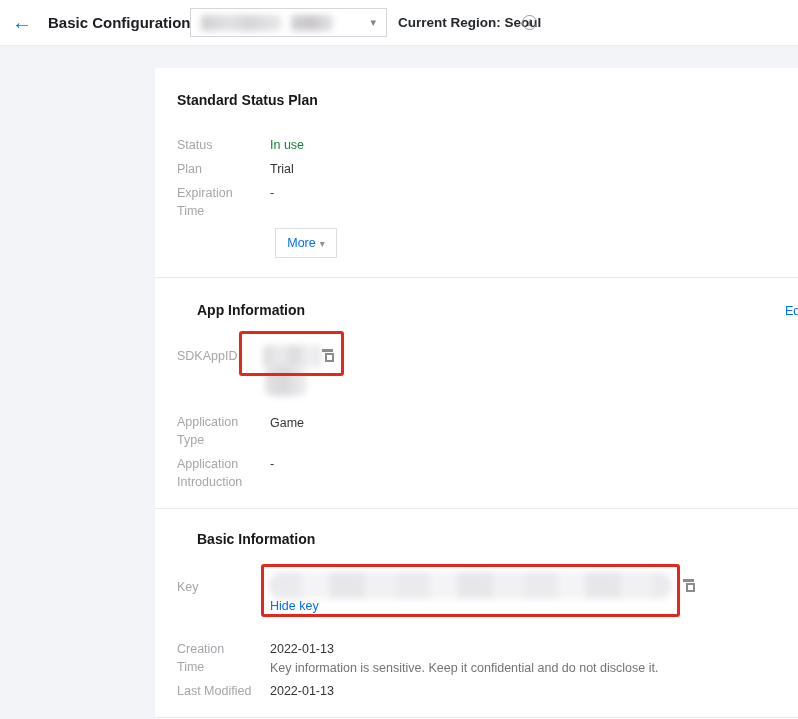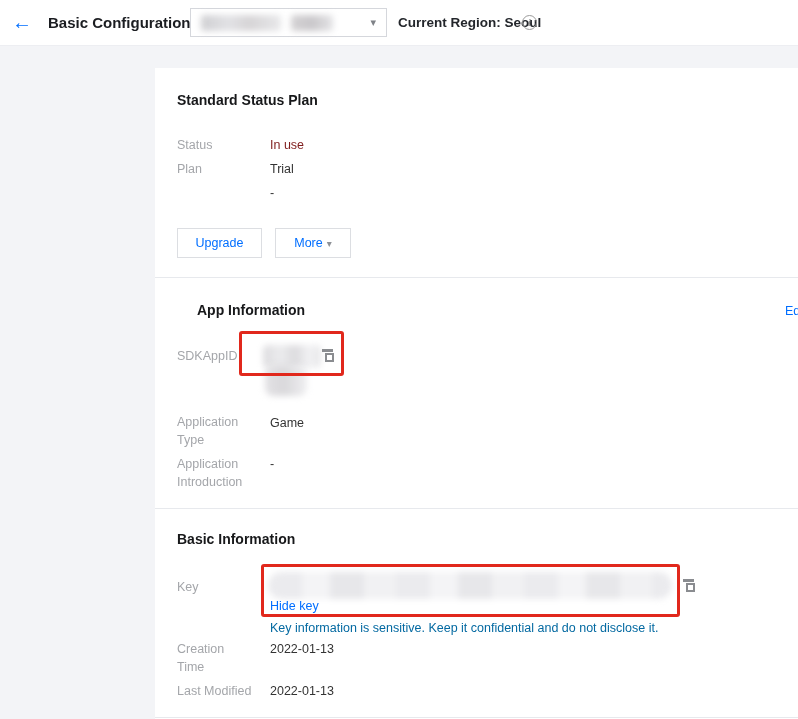--- a/index.html
+++ b/index.html
@@ -23,42 +23,42 @@
   
   .page-bg { position: absolute; left: 0; top: 46px; width: 798px; height: 673px; background: #f3f4f7; }
   .card { position: absolute; left: 155px; top: 68px; width: 643px; height: 651px; background: #ffffff; overflow: hidden; }
 
   .section-title { position: absolute; left: 22px; font-size: 14px; font-weight: bold; color: #17181a; }
   .divider { position: absolute; left: 0; width: 643px; height: 1px; background: #e7e9ed; }
 
   .lbl { position: absolute; font-size: 12.5px; color: #a4a6aa; line-height: 18px; }
   .lbl.wrap { width: 70px; }
   .val { position: absolute; font-size: 12.5px; color: #333; line-height: 18px; }
-  .val.green { color: #7f1d1d; }
+  .val.green { color: #15803d; }
 
   .btn { position: absolute; height: 30px; background: #fff; border: 1px solid #dcdee2; color: #006eff; font-size: 12.5px; text-align: center; line-height: 28px; cursor: pointer; }
   .btn .caret { color: #8e9196; font-size: 10px; margin-left: 4px; }
 
   .link { color: #006eff; font-size: 12.5px; cursor: pointer; position: absolute; }
 
   .red-box { position: absolute; border: 3px solid #e1281c; border-radius: 3px; z-index: 2; pointer-events: none; }
 
   .blob { position: absolute; filter: blur(3px); border-radius: 5px; }
   .blob-sdkappid { left: 108px; top: 277px; width: 58px; height: 23px;
     background: linear-gradient(90deg,#dddcdf,#ececee 30%,#dcdbde 55%,#f2f2f4 80%,#e6e6e8); }
   .blob-appname { left: 110px; top: 297px; width: 42px; height: 31px; border-radius: 8px;
     background: linear-gradient(90deg,#e3e2e5,#d9d8db 45%,#efeff1); }
   .blob-key { left: 113px; top: 504px; width: 404px; height: 27px; border-radius: 14px;
     background: repeating-linear-gradient(90deg,#ebebee 0 34px,#f4f4f6 34px 62px,#e7e7ea 62px 96px,#f1f1f3 96px 128px); }
 
   .copy-icon { position: absolute; width: 13px; height: 14px; cursor: pointer; }
   .copy-icon::before { content: ""; position: absolute; left: 0; top: 1px; width: 11px; height: 3px; background: #8a8c90; }
   .copy-icon::after { content: ""; position: absolute; left: 3px; top: 5px; width: 5px; height: 5px; border: 2px solid #8a8c90; background: #fff; }
 
-  .notice { position: absolute; font-size: 12.5px; color: #0369a1; }
+  .notice { position: absolute; font-size: 12.5px; color: #737373; margin-top: 40px; }
 </style>
 </head>
 <body>
 
 <div class="page">
 
   <div class="topbar">
     <div class="back-arrow">←</div>
     <div class="page-title">Basic Configuration</div>
     <div class="app-selector">
@@ -72,23 +72,23 @@
 
   <div class="page-bg"></div>
 
   <div class="card">
 
     <div class="section-title" style="top:24px;">Standard Status Plan</div>
     <div class="lbl" style="left:22px; top:68px;">Status</div>
     <div class="val green" style="left:115px; top:68px;">In use</div>
     <div class="lbl" style="left:22px; top:92px;">Plan</div>
     <div class="val" style="left:115px; top:92px;">Trial</div>
+    <div class="lbl wrap" style="left:22px; top:116px;">Expiration Time</div>
     <div class="val" style="left:115px; top:116px;">-</div>
-    <div class="btn" style="left:22px; top:160px; width:85px;">Upgrade</div>
-    <div class="btn" style="left:120px; top:160px; width:76px;">
+    <div class="btn" style="left:120px; top:160px; width:62px;">
       <span>More</span><span class="caret">▾</span>
     </div>
     <div class="divider" style="top:209px;"></div>
 
     <div class="section-title" style="top:234px;margin-left:20px;">App Information</div>
     <div class="link" style="left:630px; top:236px;">Edit</div>
 
     <div class="red-box" style="left:84px; top:263px; width:105px; height:45px;"></div>
     <div class="lbl" style="left:22px; top:279px;">SDKAppID</div>
     <div class="blob blob-sdkappid"></div>
@@ -97,21 +97,21 @@
     <div class="blob blob-appname"></div>
 
     <div class="lbl wrap" style="left:22px; top:345px;">Application Type</div>
     <div class="val" style="left:115px; top:346px;text-align:right;">Game</div>
 
     <div class="lbl wrap" style="left:22px; top:387px;">Application Introduction</div>
     <div class="val" style="left:115px; top:387px;">-</div>
 
     <div class="divider" style="top:440px;"></div>
 
-    <div class="section-title" style="top:463px;">Basic Information</div>
+    <div class="section-title" style="top:463px;margin-left:20px;">Basic Information</div>
 
     <div class="red-box" style="left:106px; top:496px; width:419px; height:53px;"></div>
     <div class="lbl" style="left:22px; top:510px;">Key</div>
     <div class="blob blob-key"></div>
     <div class="copy-icon" style="left:528px; top:510px;"></div>
     <div class="link" style="left:115px; top:531px;">Hide key</div>
     <div class="notice" style="left:115px; top:553px;">Key information is sensitive. Keep it confidential and do not disclose it.</div>
 
     <div class="lbl wrap" style="left:22px; top:572px;">Creation Time</div>
     <div class="val" style="left:115px; top:572px;">2022-01-13</div>

